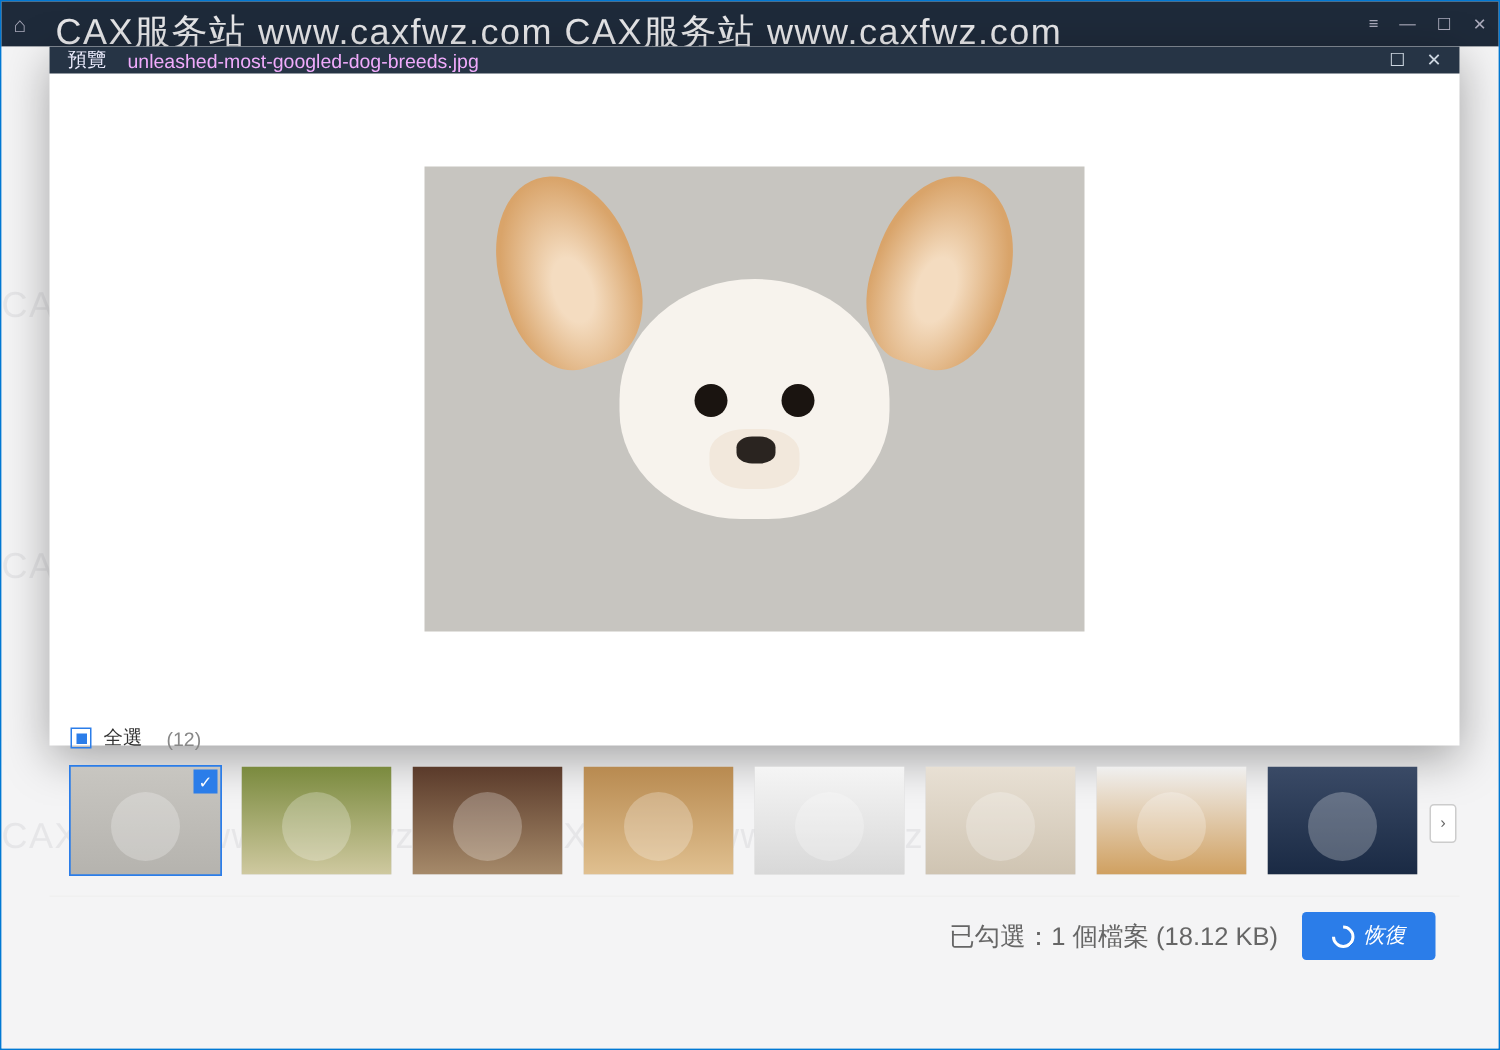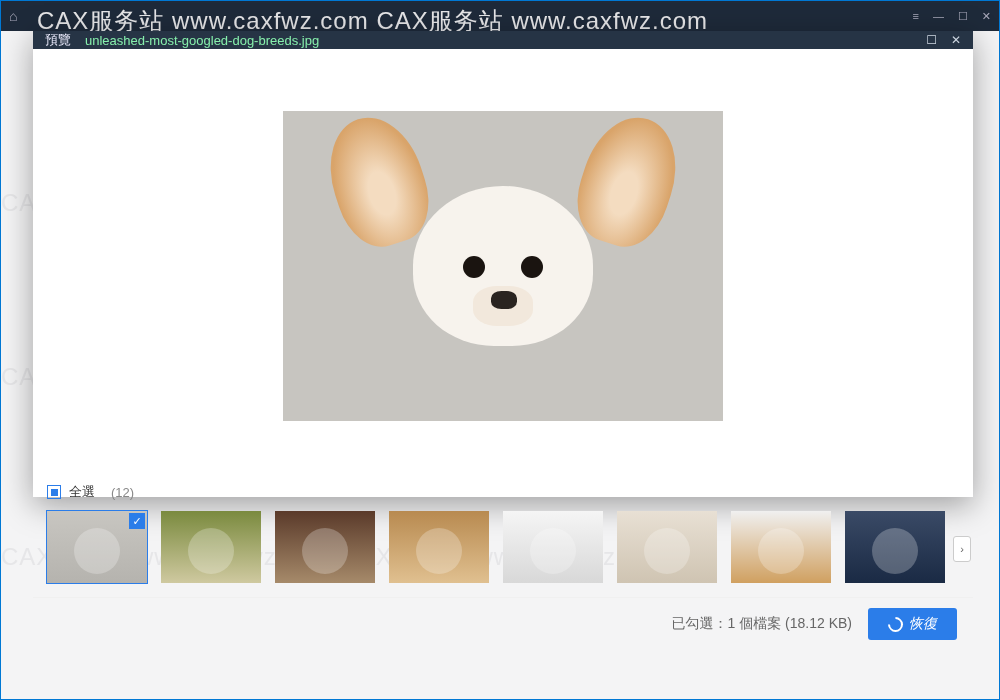--- a/index.html
+++ b/index.html
@@ -56,21 +56,21 @@
 }
 .modal-header {
   height: 34px;
   background: #263445;
   color: #eef;
   display: flex; align-items: center;
   padding: 0 12px;
   font-size: 13px;
 }
 .modal-header .title { font-weight: 500; margin-right: 14px; }
-.modal-header .fname { color: #86efac; }
+.modal-header .fname { color: #f0abfc; }
 .modal-header .spacer { flex: 1; }
 .modal-header .header-ctrl {
   margin-left: 14px; font-size: 12px; cursor: pointer; color: #cdd6e0;
 }
 .preview-area {
   flex: 0 0 auto;
   height: 430px;
   display: flex; align-items: center; justify-content: center;
 }
 .main-image {
@@ -179,21 +179,21 @@
   width: 80%; height: 100%;
   background: #d8dade; border-radius: 4px;
 }
 .footer {
   padding: 10px 16px 14px;
   display: flex; align-items: center;
   justify-content: flex-end;
   gap: 16px;
   border-top: 1px solid #f0f0f0;
 }
-.status-text { color: #666; font-size: 14px; text-align: right; }
+.status-text { color: #666; font-size: 17px; text-align: right; }
 .recover-btn {
   background: #2b7de9; color: #fff;
   border: none; padding: 7px 20px;
   font-size: 14px; border-radius: 3px;
   display: flex; align-items: center; gap: 6px;
   cursor: pointer;
   font-style: italic;
 }
 .recover-btn .ico {
   display: inline-block; width: 15px; height: 15px;

